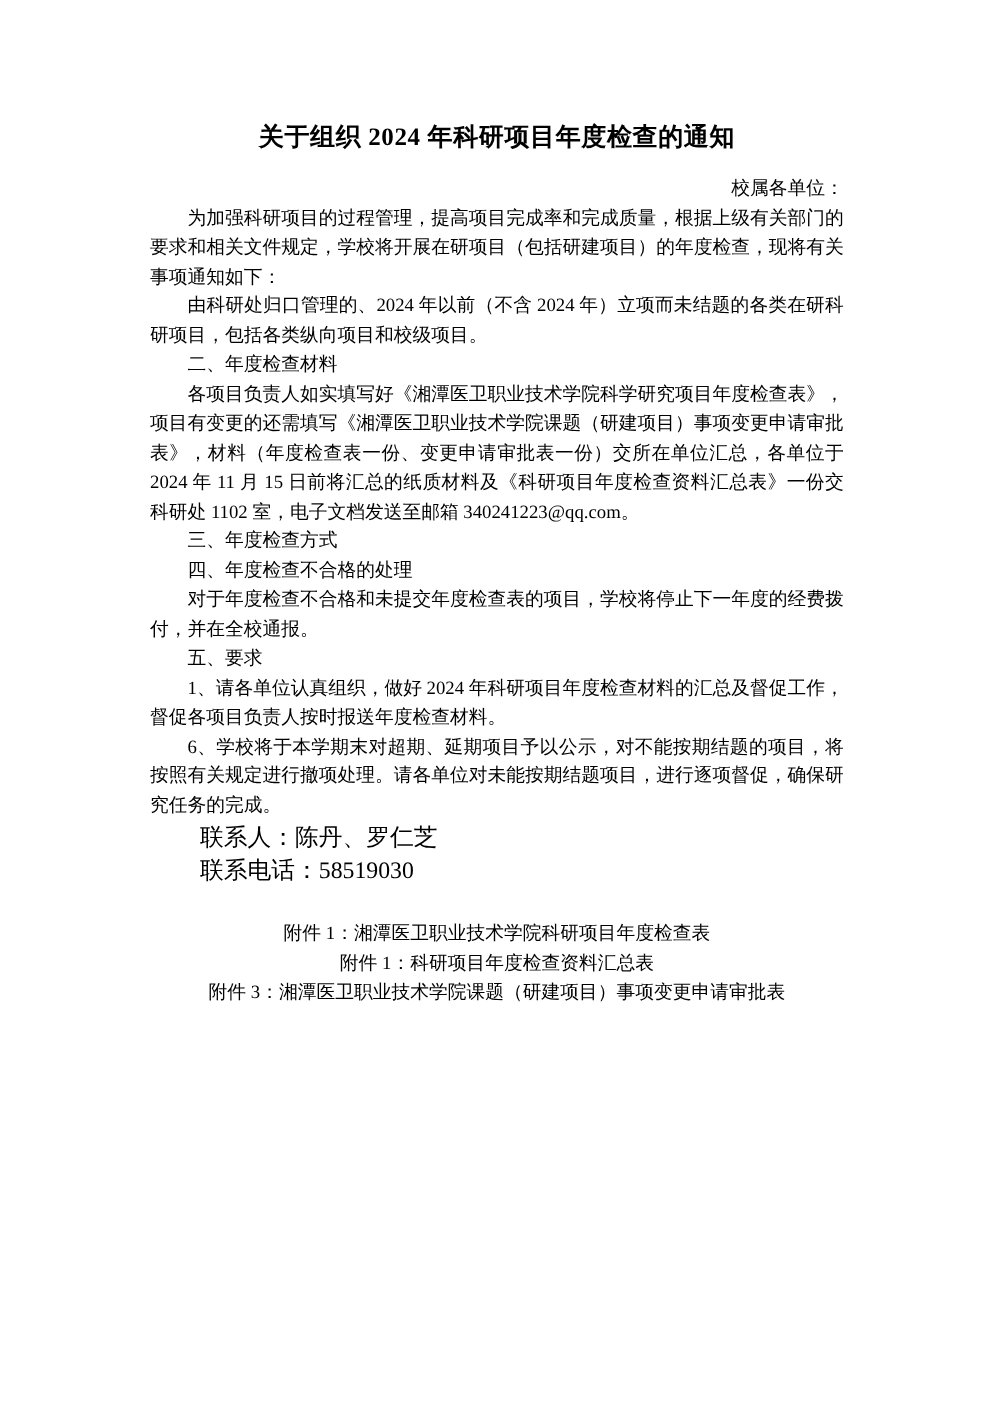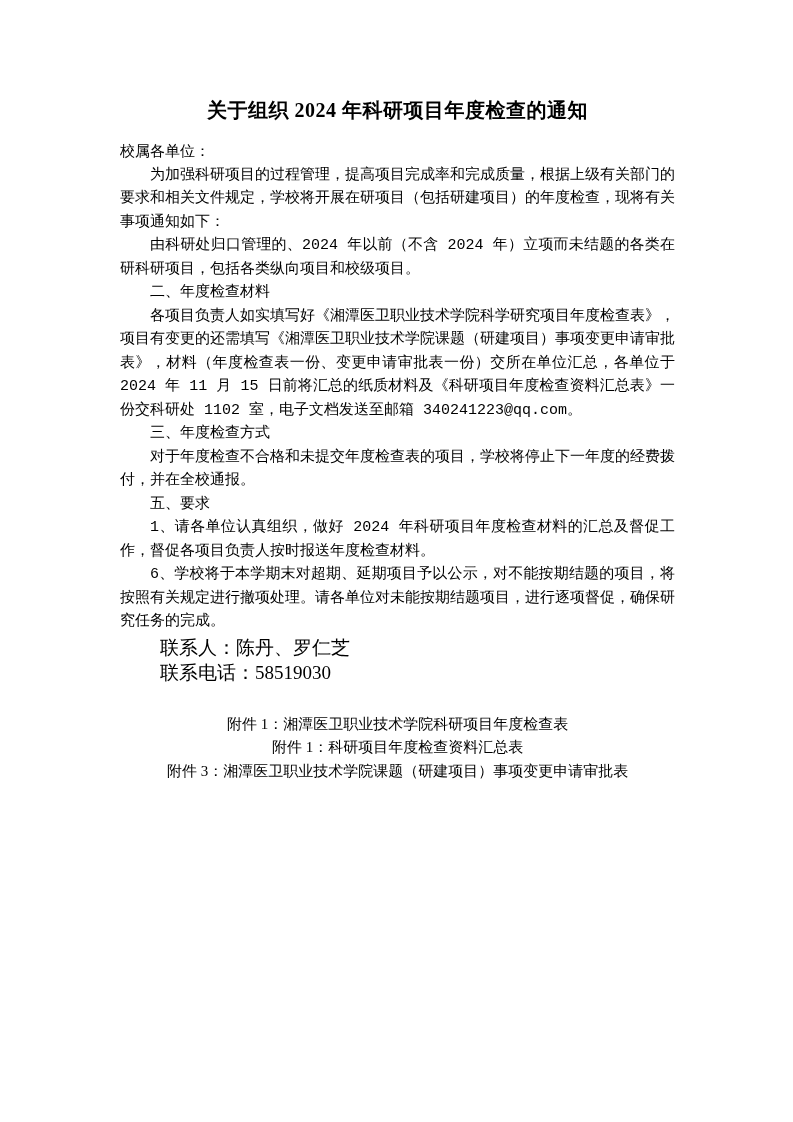--- a/index.html
+++ b/index.html
@@ -25,28 +25,28 @@
     font-weight: bold;
     text-align: center;
     line-height: 28px;
     letter-spacing: 0.5px;
   }
   .salutation {
     margin: 0;
     font-size: 15px;
     line-height: 23.5px;
     text-indent: 0;
+    text-align: right;
   }
   .para {
     margin: 0;
     font-size: 15px;
     line-height: 23.5px;
     text-indent: 2em;
     text-align: justify;
-    font-family: Liberation Mono, monospace;
   }
   .contact-line {
     margin: 2px;
     font-size: 19px;
     line-height: 23.5px;
     text-indent: 2em;
   }
   .sig-block {
     margin-top: 36px;
     text-align: right;
@@ -80,20 +80,21 @@
 
   <h1 class="doc-title">关于组织 2024 年科研项目年度检查的通知</h1>
 
   <p class="salutation">校属各单位：</p>
 
   <p class="para">为加强科研项目的过程管理，提高项目完成率和完成质量，根据上级有关部门的要求和相关文件规定，学校将开展在研项目（包括研建项目）的年度检查，现将有关事项通知如下：</p>
   <p class="para">由科研处归口管理的、2024 年以前（不含 2024 年）立项而未结题的各类在研科研项目，包括各类纵向项目和校级项目。</p>
   <p class="para">二、年度检查材料</p>
   <p class="para">各项目负责人如实填写好《湘潭医卫职业技术学院科学研究项目年度检查表》，项目有变更的还需填写《湘潭医卫职业技术学院课题（研建项目）事项变更申请审批表》，材料（年度检查表一份、变更申请审批表一份）交所在单位汇总，各单位于 2024 年 11 月 15 日前将汇总的纸质材料及《科研项目年度检查资料汇总表》一份交科研处 1102 室，电子文档发送至邮箱 340241223@qq.com。</p>
   <p class="para">三、年度检查方式</p>
+  <p class="para">四、年度检查不合格的处理</p>
   <p class="para">对于年度检查不合格和未提交年度检查表的项目，学校将停止下一年度的经费拨付，并在全校通报。</p>
   <p class="para">五、要求</p>
   <p class="para">1、请各单位认真组织，做好 2024 年科研项目年度检查材料的汇总及督促工作，督促各项目负责人按时报送年度检查材料。</p>
   <p class="para">6、学校将于本学期末对超期、延期项目予以公示，对不能按期结题的项目，将按照有关规定进行撤项处理。请各单位对未能按期结题项目，进行逐项督促，确保研究任务的完成。</p>
 
   <p class="contact-line">联系人：陈丹、罗仁芝</p>
   <p class="contact-line">联系电话：58519030</p>
 
 
   <div class="attachments">

